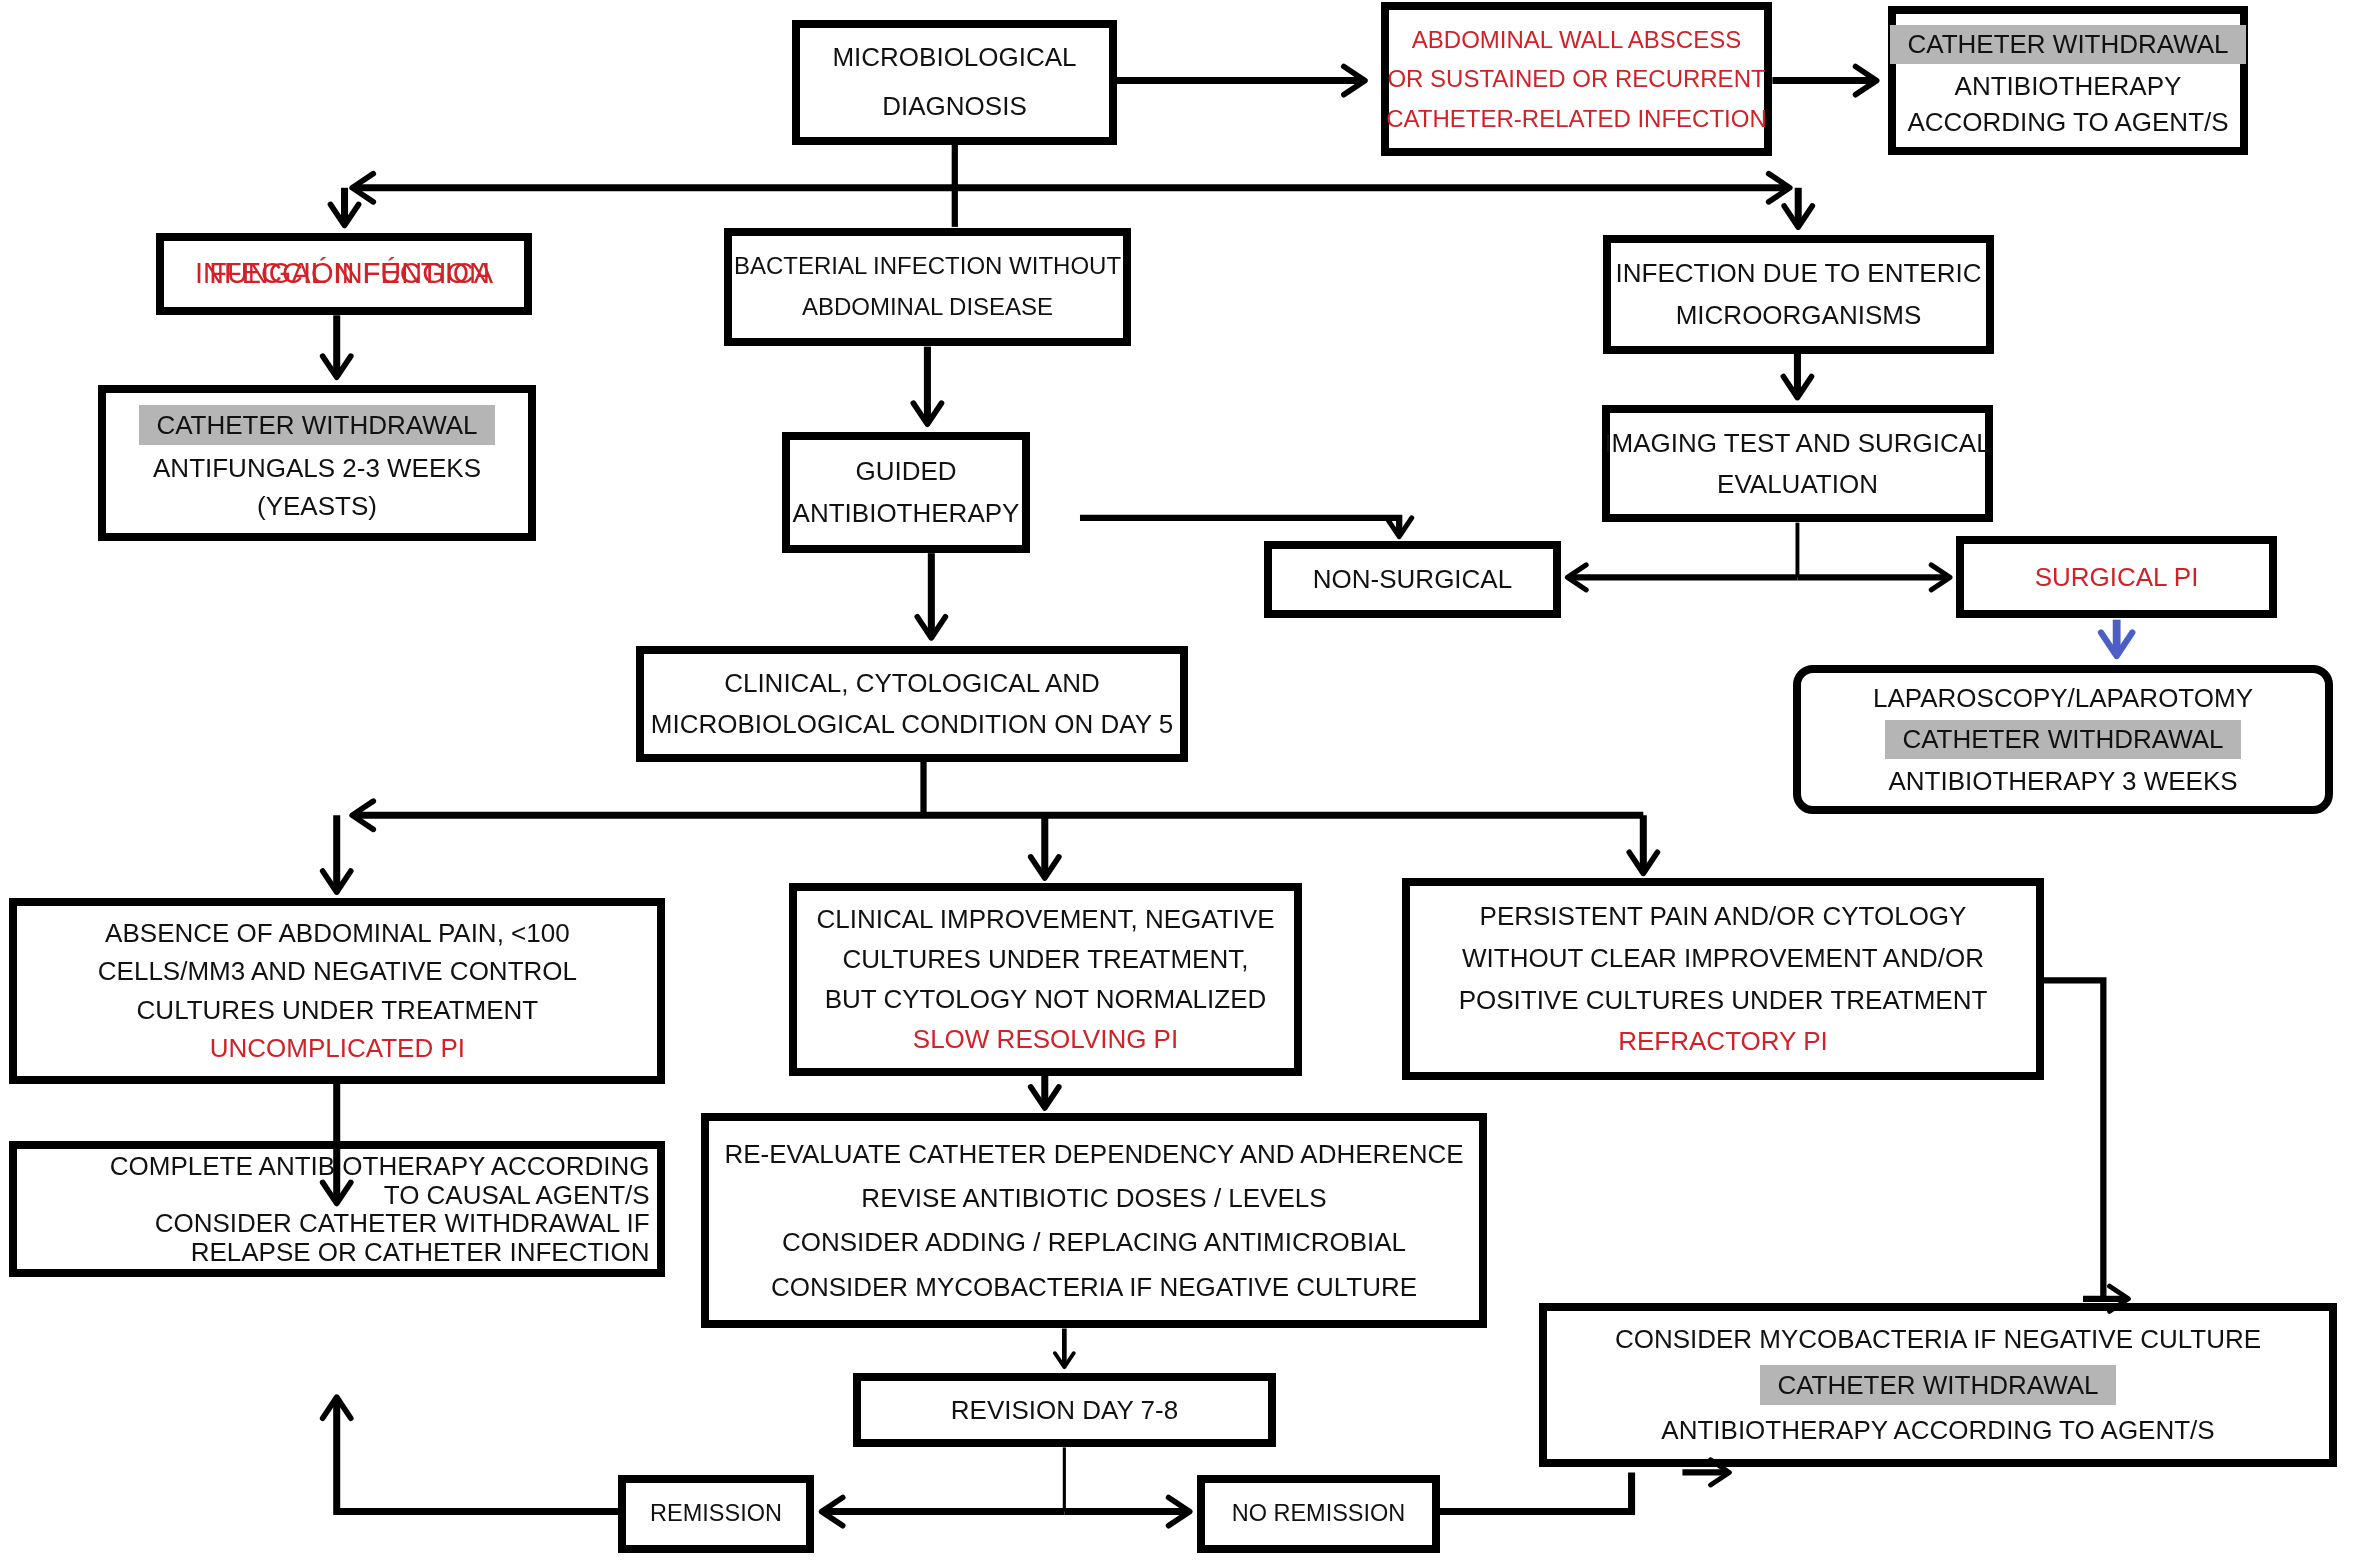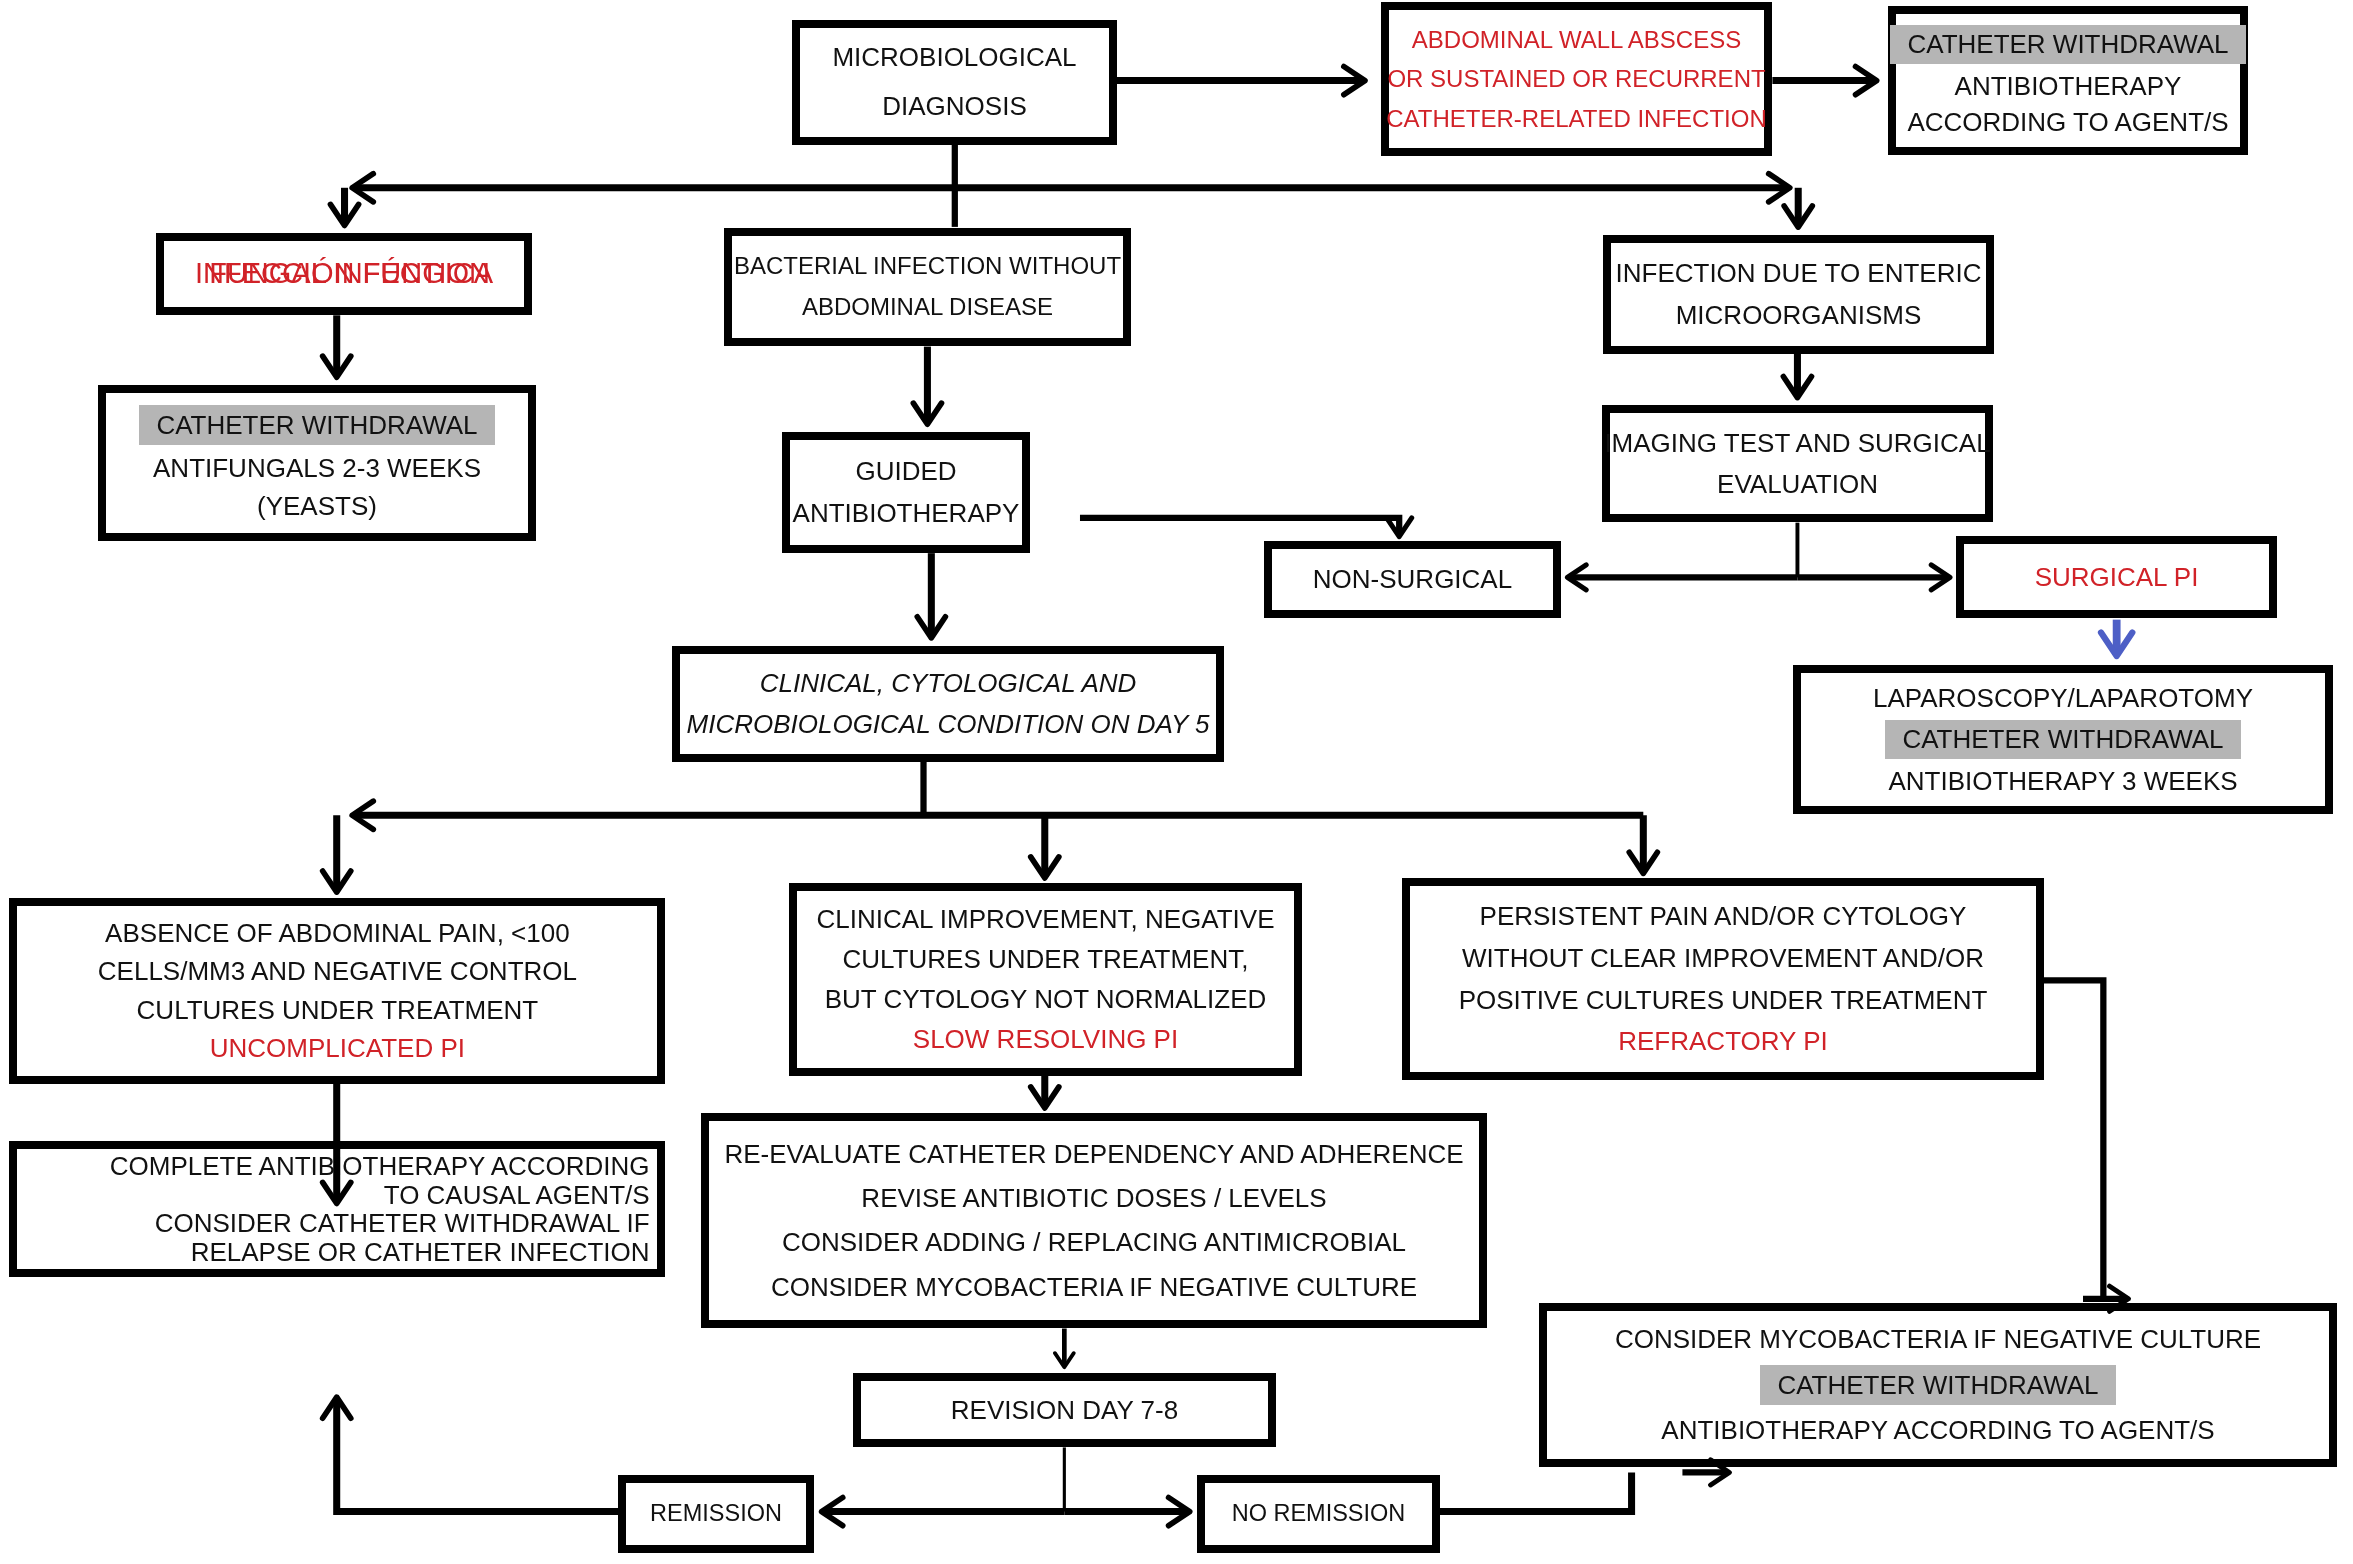--- a/index.html
+++ b/index.html
@@ -18,22 +18,22 @@
   .b-abscess{left:1381px;top:2.3px;width:391px;height:154px;}
   .b-withdrawal-top{left:1888px;top:6.3px;width:360px;height:149px;}
   .b-fungal{left:156px;top:233px;width:376px;height:82px;justify-content:center;}
   .b-antifungals{left:98px;top:385px;width:438px;height:156px;}
   .b-bacterial{left:724px;top:228px;width:407px;height:118px;}
   .b-guided{left:782px;top:432px;width:248px;height:121px;}
   .b-enteric{left:1603px;top:235px;width:391px;height:119px;}
   .b-imaging{left:1602px;top:405px;width:391px;height:117px;}
   .b-nonsurgical{left:1264px;top:541px;width:297px;height:77px;}
   .b-surgical{left:1956px;top:536px;width:321px;height:82px;}
-  .b-laparoscopy{left:1793px;top:665px;width:540px;height:149px;}
-  .b-day5{left:672px;top:646px;width:552px;height:116px;font-style:italic;}
+  .b-laparoscopy{left:1793px;top:665px;width:540px;height:149px;border-radius:20px;}
+  .b-day5{left:636px;top:646px;width:552px;height:116px;}
   .b-uncomplicated{left:9.4px;top:898px;width:656px;height:186px;}
   .b-slow{left:789px;top:883px;width:513px;height:193px;}
   .b-refractory{left:1402px;top:878px;width:642px;height:202px;}
   .b-reevaluate{left:701px;top:1113px;width:786px;height:215px;}
   .b-complete{left:9.4px;top:1141px;width:656px;height:136px;align-items:flex-end;}
   .b-revision{left:853px;top:1373px;width:423px;height:74px;}
   .b-remission{left:618px;top:1475px;width:196px;height:78px;}
   .b-noremission{left:1197px;top:1475px;width:243px;height:78px;}
   .b-mycobacteria{left:1539px;top:1303px;width:798px;height:164px;}
   

